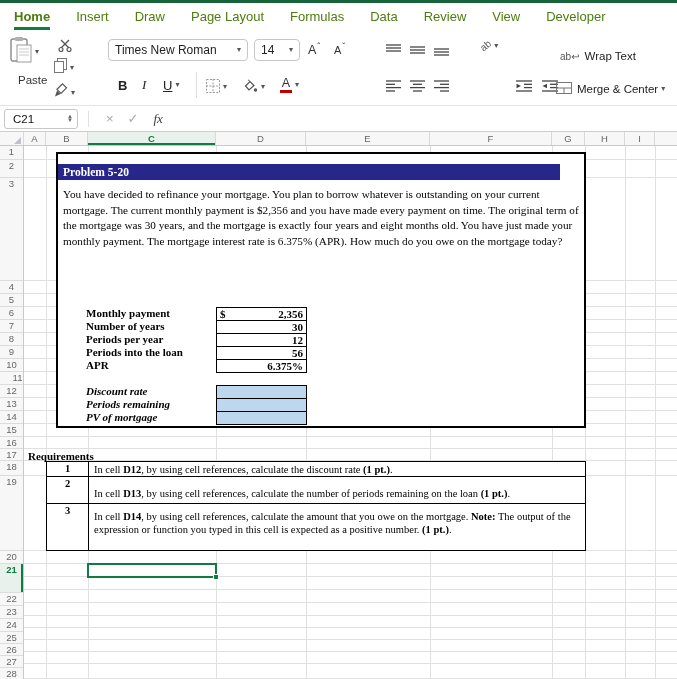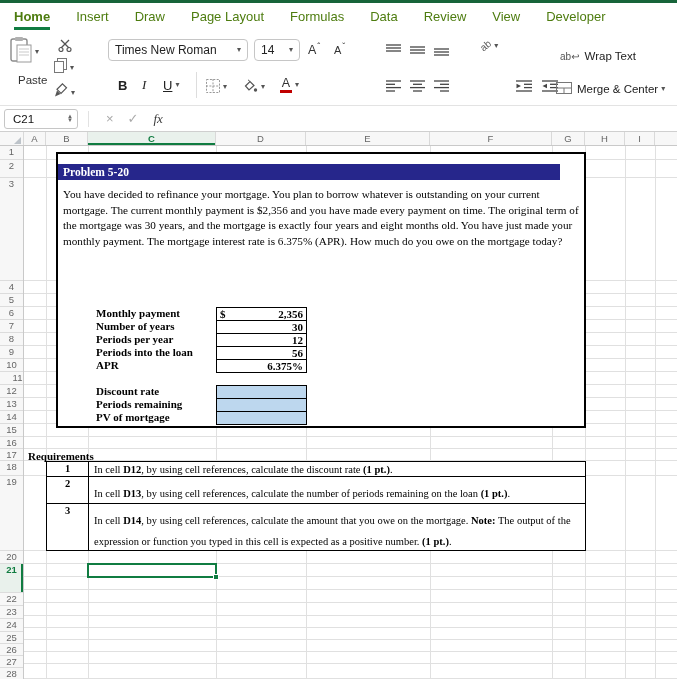--- a/index.html
+++ b/index.html
@@ -59,38 +59,38 @@
   .vlines { position:absolute; inset:0; z-index:1; pointer-events:none; }
   .vline { position:absolute; top:0; bottom:0; width:1px; background:#E0E0E0; }
 
   .content { position:absolute; inset:0; z-index:2; font-family:"Liberation Serif","DejaVu Serif",serif; }
 
   .problem-box { position:absolute; left:56px; top:6px; width:530px; height:276px; background:#fff; border:2px solid #000; }
   .title-bar { position:absolute; left:58px; top:18px; width:502px; height:16px; color:#fff;
                font-weight:bold; font-size:11.5px; line-height:16px; padding-left:5px; }
   .para { position:absolute; left:63px; top:41px; width:518px; font-size:11.2px; line-height:15.6px; color:#000; }
 
-  .lblstack { position:absolute; left:96px; width:126px; }
+  .lblstack { position:absolute; left:86px; width:126px; }
   .lblstack div { height:13px; line-height:13px; font-weight:bold; font-size:11px; }
   .cellstack { position:absolute; left:216px; width:91px; }
   .vcell { height:14px; border:1px solid #000; display:flex; align-items:center; justify-content:flex-end;
            padding:0 3px; font-weight:bold; font-size:11px; background:#fff; }
   .vcell + .vcell { margin-top:-1px;padding-left:20px; }
   .vcell .pfx { margin-right:auto; }
   .vcell.blue { background:#BDD7EE; }
 
   .req-head { position:absolute; left:28px; top:304px; font-weight:bold; font-size:11px; }
   .req-table { position:absolute; left:46px; top:315px; width:540px; height:90px; border:1px solid #000;
                background:#fff; display:grid; grid-template-columns:42px 1fr; grid-template-rows:15px 27px 46px; }
   .rq-num { border-right:1px solid #000; text-align:center; font-weight:bold; font-size:10.5px; padding-top:1px; }
   .rq-text { font-size:10.5px; padding-left:5px; padding-right:6px; }
   .rb { border-bottom:1px solid #000; }
   .rq1 { line-height:13px; padding-top:1px; }
   .rq2 { display:flex; align-items:flex-end; padding-bottom:3px; line-height:12px; }
-  .rq3 { padding-top:6px; line-height:21px; }
+  .rq3 { padding-top:6px; line-height:13px; }
   .b { font-weight:bold; }
 
   .selection { position:absolute; left:87px; top:417px; width:130px; height:15px; border:2px solid #107C41; z-index:4; }
   .fill-handle { position:absolute; right:-4px; bottom:-4px; width:6px; height:6px; background:#107C41; border:1px solid #fff; }
 </style>
 </head>
 <body>
 
 <div class="app">
   <div class="topstrip"></div>
@@ -448,21 +448,21 @@
         <div class="vcell">
           <span class="pfx"></span>
             <span>56</span>
         </div>
         <div class="vcell">
           <span class="pfx"></span>
             <span>6.375%</span>
         </div>
       </div>
 
-      <div class="lblstack" style="top:239px;">
+      <div class="lblstack" style="top:239px;font-style:italic;">
         <div>Discount rate</div>
         <div>Periods remaining</div>
         <div>PV of mortgage</div>
       </div>
       <div class="cellstack" style="top:239px;">
         <div class="vcell blue"></div>
         <div class="vcell blue"></div>
         <div class="vcell blue"></div>
       </div>
 

